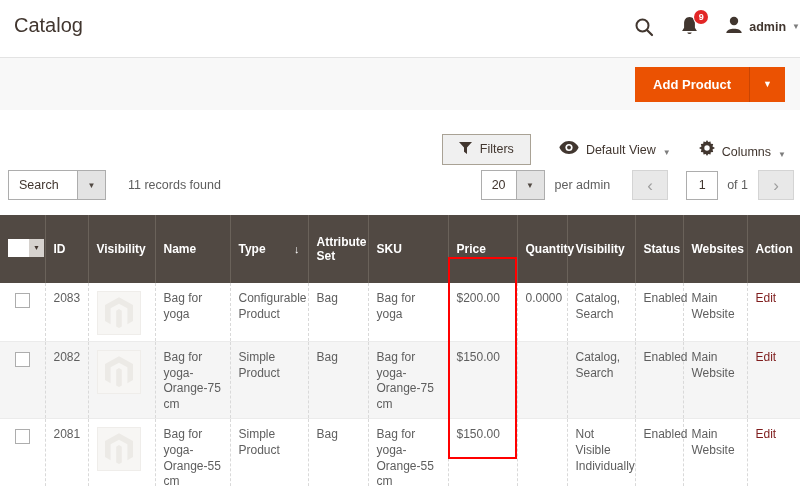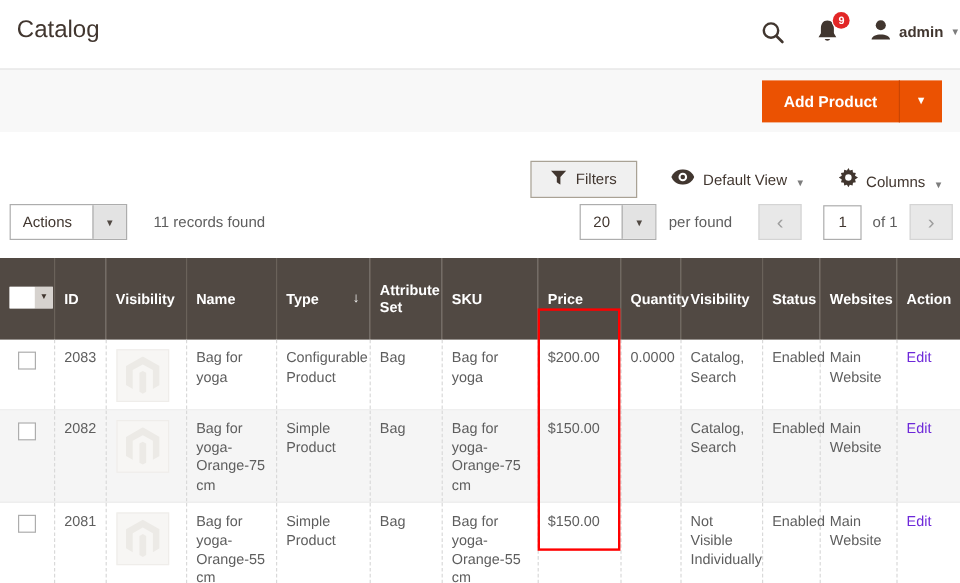--- a/index.html
+++ b/index.html
@@ -73,21 +73,21 @@
   .cb { width:15px; height:15px; border:1px solid #adadad; background:#fff;
     display:inline-block; margin-top:2px; cursor:pointer; }
   td.cb-cell, th.cb-cell { text-align:center; }
   .hdr-check { display:inline-flex; width:36px; height:18px; background:#fff;
     cursor:pointer; }
   .hdr-check .box { flex:1; background:#fff; }
   .hdr-check .dd { width:15px; background:#d6d2ce; display:flex; align-items:center;
     justify-content:center; font-size:7px; color:#41362f; }
   .thumb { width:44px; height:44px; background:#f7f6f4; border:1px solid #efedea;
     display:flex; align-items:center; justify-content:center; }
-  .edit-link { color:#6d28d9; text-decoration:none; cursor:pointer; }
+  .edit-link { color:#7f1d1d; text-decoration:none; cursor:pointer; }
 
   
   .annotation-box { position:absolute; left:448px; top:257px; width:69px; height:202px;
     border:2px solid #ff0000; pointer-events:none; z-index:5; }
 </style>
 </head>
 <body>
 
 <div class="page-header">
   <h1 class="page-title">Catalog</h1>
@@ -152,30 +152,30 @@
           <circle cx="8" cy="8" r="2.7" fill="#fff"></circle>
         </svg>
     </span>
     <span>Columns</span>
     <span class="caret-sm">▼</span>
   </div>
 </div>
 
 <div class="controls-row">
   <div class="select-box actions-select">
-    <span class="sel-label">Actions</span>
+    <span class="sel-label">Search</span>
     <span class="sel-caret">▼</span>
   </div>
   <span class="records-found">11 records found</span>
   <div class="pagination">
     <div class="select-box">
       <span class="sel-label">20</span>
       <span class="sel-caret">▼</span>
     </div>
-    <span class="per-page-label">per found</span>
+    <span class="per-page-label">per admin</span>
     <span class="page-btn">‹</span>
     <input class="page-input" value="1" style="">
     <span class="of-label">of 1</span>
     <span class="page-btn">›</span>
   </div>
 </div>
 
 <table>
   <colgroup>
     <col style="width:45px">

